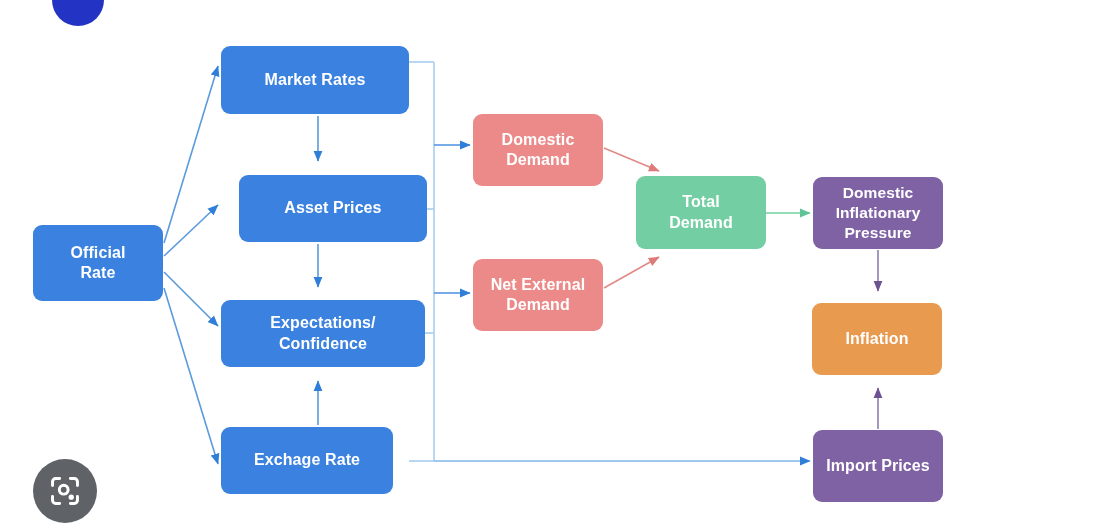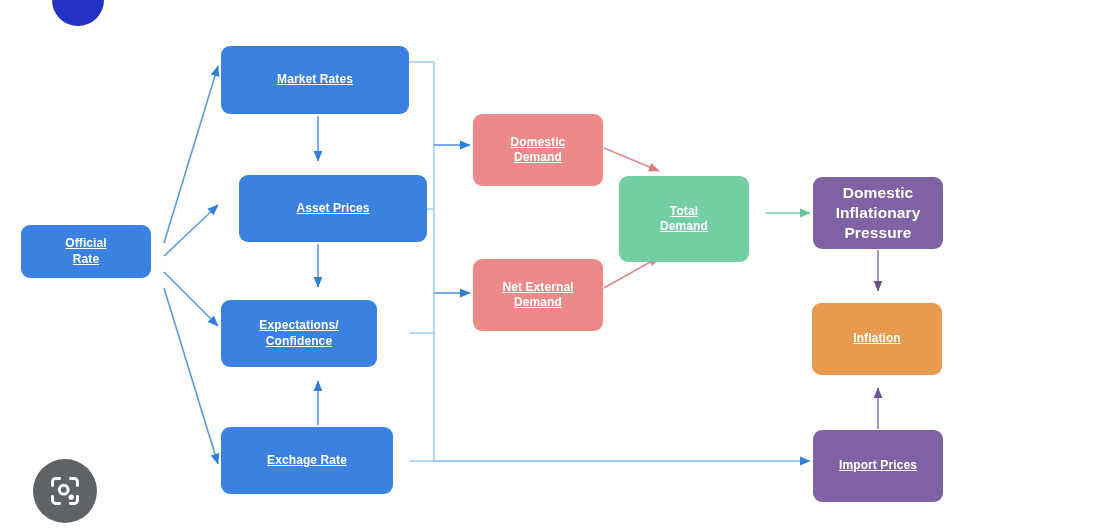--- a/index.html
+++ b/index.html
@@ -37,21 +37,21 @@
     box-sizing: border-box;
     padding: 2px 6px;
     white-space: pre-line;
   }
   .n-blue   { background: #3b82e0; }
   .n-red    { background: #eb8a89; }
   .n-green  { background: #73cfa3; }
   .n-purple { background: #7f62a3; }
   .n-orange { background: #e89a4f; }
 
-  .fs16 { font-size: 12px; text-decoration: underline; }
+  .fs16 { font-size: 16px; }
   .fs15 { font-size: 15.5px; }
 
   .top-dot {
     position: absolute;
     left: 52px;
     top: -26px;
     width: 52px;
     height: 52px;
     border-radius: 50%;
     background: #2334c4;
@@ -118,39 +118,39 @@
       <path d="M604,288 L659,257" stroke="#e08a88" marker-end="url(#ah-red)"></path>
 
       <path d="M766,213 L810,213" stroke="#73cfa3" marker-end="url(#ah-green)"></path>
 
       <path d="M878,250 L878,291" stroke="#8d7db0" marker-end="url(#ah-purple)"></path>
 
       <path d="M878,429 L878,388" stroke="#8d7db0" marker-end="url(#ah-purple)"></path>
     </g>
   </svg>
 
-  <div class="node n-blue fs16" style="left:21px;  top:225px; width:130px; height:53px;">Official
+  <div class="node n-blue fs16" style="left:33px;  top:225px; width:130px; height:76px;">Official
 Rate</div>
 
   <div class="node n-blue fs16" style="left:221px; top:46px;  width:188px; height:68px;">Market Rates</div>
 
   <div class="node n-blue fs16" style="left:239px; top:175px; width:188px; height:67px;">Asset Prices</div>
 
-  <div class="node n-blue fs16" style="left:221px; top:300px; width:156px; height:67px;">Expectations/
+  <div class="node n-blue fs16" style="left:221px; top:300px; width:204px; height:67px;">Expectations/
 Confidence</div>
 
   <div class="node n-blue fs16" style="left:221px; top:427px; width:172px; height:67px;">Exchage Rate</div>
 
   <div class="node n-red fs16" style="left:473px; top:114px; width:130px; height:72px;">Domestic
 Demand</div>
 
   <div class="node n-red fs16" style="left:473px; top:259px; width:130px; height:72px;">Net External
 Demand</div>
 
-  <div class="node n-green fs16" style="left:619px; top:176px; width:130px; height:86px;">Total
+  <div class="node n-green fs16" style="left:636px; top:176px; width:130px; height:73px;">Total
 Demand</div>
 
   <div class="node n-purple fs15" style="left:813px; top:177px; width:130px; height:72px;">Domestic
 Inflationary
 Pressure</div>
 
   <div class="node n-purple fs16" style="left:813px; top:430px; width:130px; height:72px;">Import Prices</div>
 
   <div class="node n-orange fs16" style="left:812px; top:303px; width:130px; height:72px;">Inflation</div>
 

